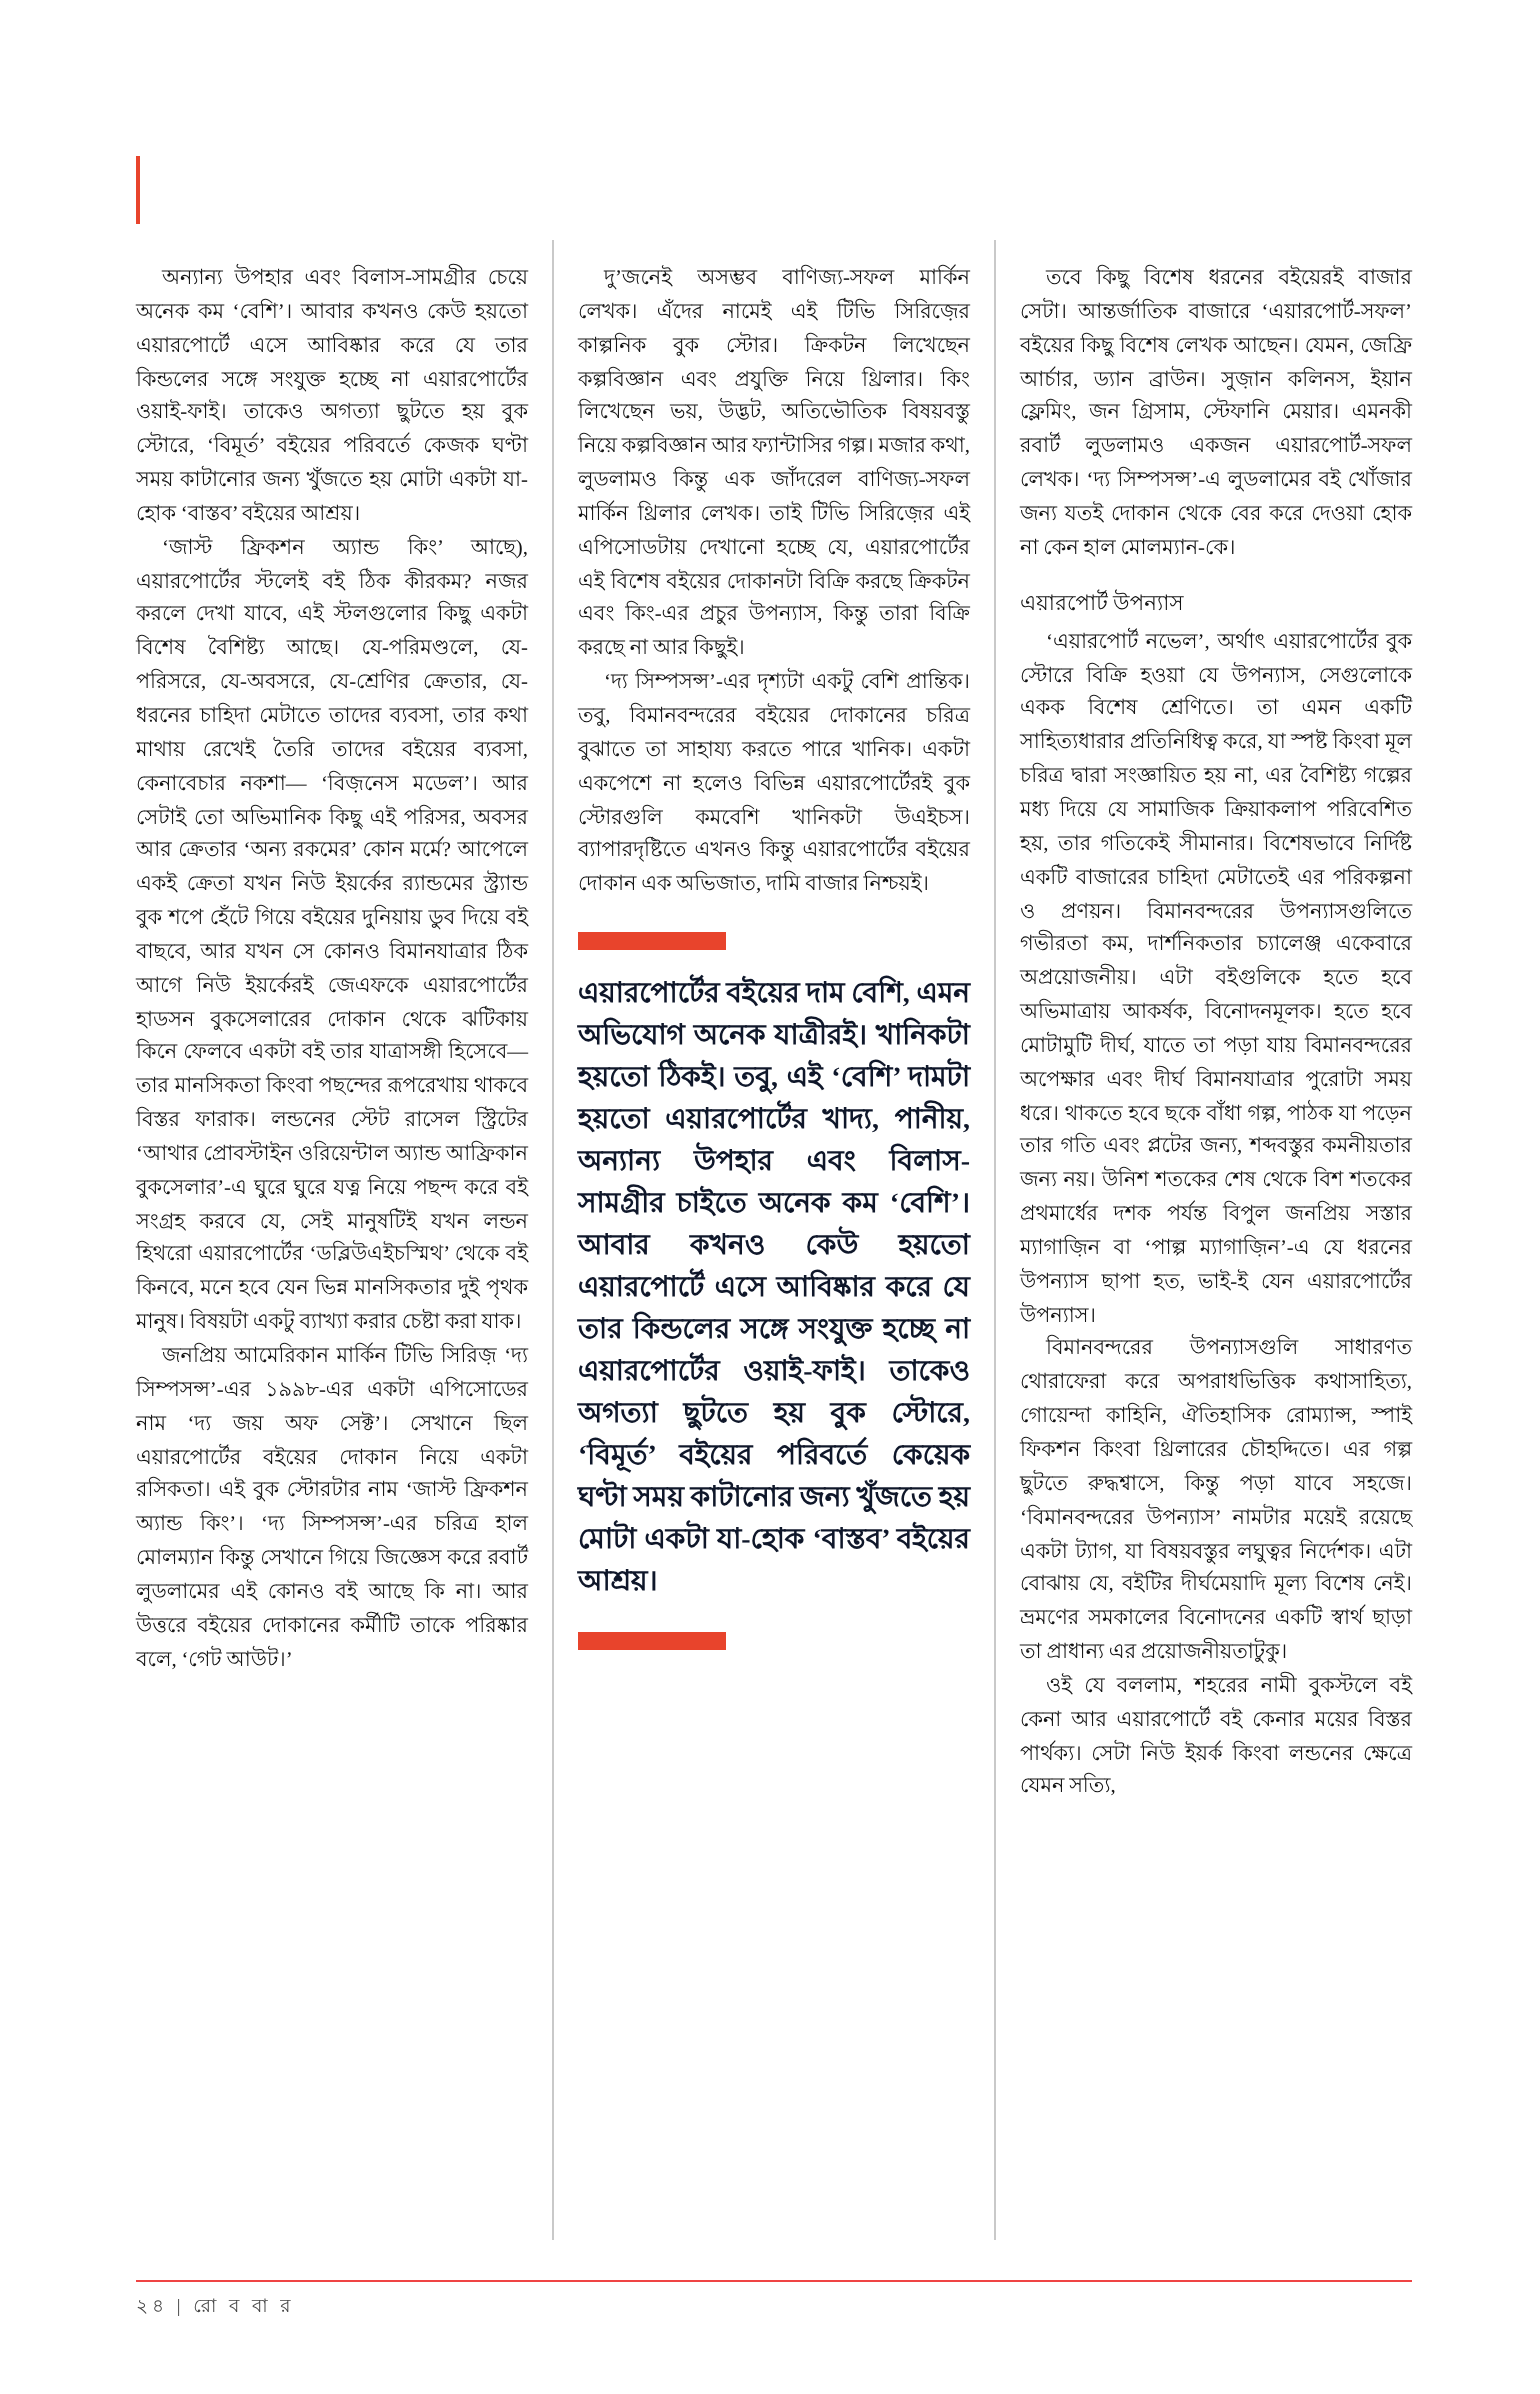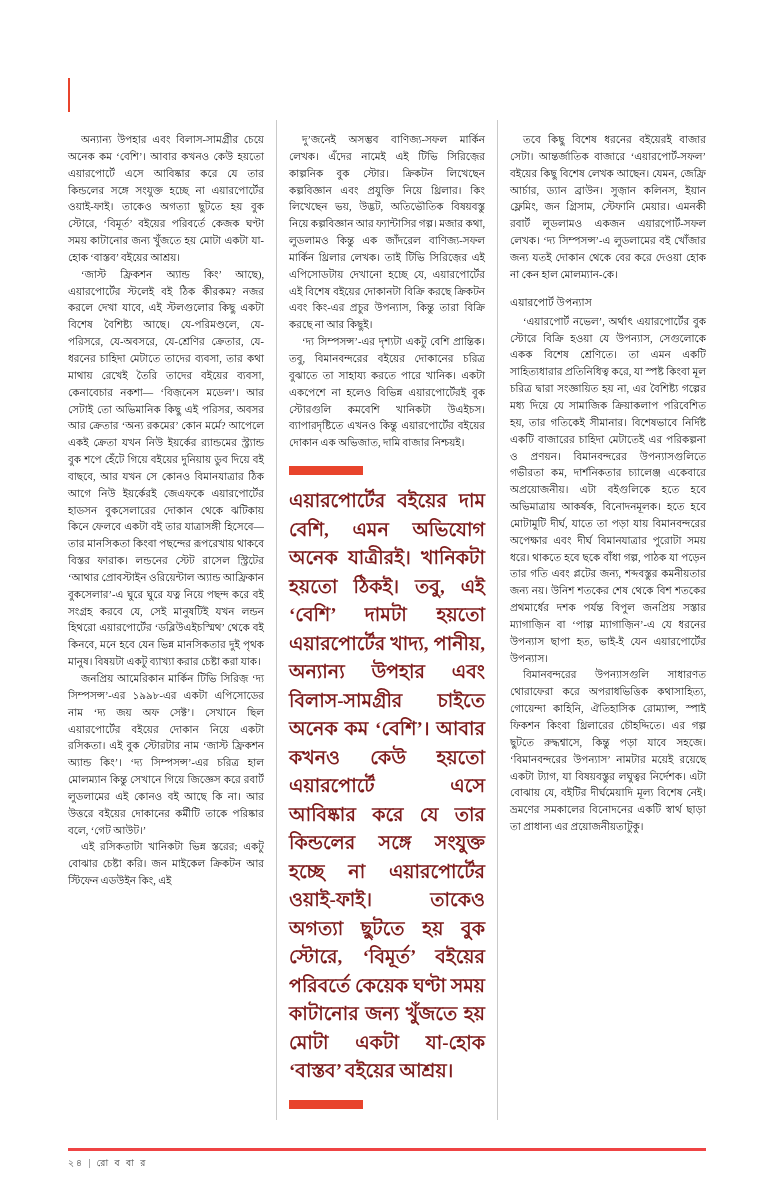--- a/index.html
+++ b/index.html
@@ -90,56 +90,55 @@
     position: relative;
   }
   .pq-rule {
     width: 74px;
     height: 9px;
     background: #e8442c;
     margin: 6px 0 12px 0;
   }
   .pq-rule.bottom { margin: 14px 0 0 0; }
   .pq-text {
-    font-size: 19px;
+    font-size: 14px;
     line-height: 1.5;
     text-align: justify;
     font-weight: 600;
-    color: #7f1d1d;
+    color: #0f172a;
     text-indent: 0;
   }
 
   
   .footer {
     position: absolute;
     left: 68px;
-    bottom: 26px;
+    bottom: 36px;
     width: 638px;
-    border-top: 3px solid #ef4444;
+    border-top: 1px solid #ef4444;
     padding-top: 5px;
     font-size: 9.3px;
     color: #555555;
     letter-spacing: 2px;
   }
   .footer .pg { color: #444; }
 </style>
 </head>
 <body>
 
 <div class="page">
 
   <div class="top-rule"></div>
 
   <div class="content">
 
     <div class="col left">
       <p>অন্যান্য উপহার এবং বিলাস-সামগ্রীর চেয়ে অনেক কম ‘বেশি’। আবার কখনও কেউ হয়তো এয়ারপোর্টে এসে আবিষ্কার করে যে তার কিন্ডলের সঙ্গে সংযুক্ত হচ্ছে না এয়ারপোর্টের ওয়াই-ফাই। তাকেও অগত্যা ছুটতে হয় বুক স্টোরে, ‘বিমূর্ত’ বইয়ের পরিবর্তে কেজক ঘণ্টা সময় কাটানোর জন্য খুঁজতে হয় মোটা একটা যা-হোক ‘বাস্তব’ বইয়ের আশ্রয়।</p>
       <p>‘জাস্ট ফ্রিকশন অ্যান্ড কিং’ আছে), এয়ারপোর্টের স্টলেই বই ঠিক কীরকম? নজর করলে দেখা যাবে, এই স্টলগুলোর কিছু একটা বিশেষ বৈশিষ্ট্য আছে। যে-পরিমণ্ডলে, যে-পরিসরে, যে-অবসরে, যে-শ্রেণির ক্রেতার, যে-ধরনের চাহিদা মেটাতে তাদের ব্যবসা, তার কথা মাথায় রেখেই তৈরি তাদের বইয়ের ব্যবসা, কেনাবেচার নকশা— ‘বিজ়নেস মডেল’। আর সেটাই তো অভিমানিক কিছু এই পরিসর, অবসর আর ক্রেতার ‘অন্য রকমের’ কোন মর্মে? আপেলে একই ক্রেতা যখন নিউ ইয়র্কের র‌্যান্ডমের স্ট্র্যান্ড বুক শপে হেঁটে গিয়ে বইয়ের দুনিয়ায় ডুব দিয়ে বই বাছবে, আর যখন সে কোনও বিমানযাত্রার ঠিক আগে নিউ ইয়র্কেরই জেএফকে এয়ারপোর্টের হাডসন বুকসেলারের দোকান থেকে ঝটিকায় কিনে ফেলবে একটা বই তার যাত্রাসঙ্গী হিসেবে— তার মানসিকতা কিংবা পছন্দের রূপরেখায় থাকবে বিস্তর ফারাক। লন্ডনের স্টেট রাসেল স্ট্রিটের ‘আথার প্রোবস্টাইন ওরিয়েন্টাল অ্যান্ড আফ্রিকান বুকসেলার’-এ ঘুরে ঘুরে যত্ন নিয়ে পছন্দ করে বই সংগ্রহ করবে যে, সেই মানুষটিই যখন লন্ডন হিথরো এয়ারপোর্টের ‘ডব্লিউএইচস্মিথ’ থেকে বই কিনবে, মনে হবে যেন ভিন্ন মানসিকতার দুই পৃথক মানুষ। বিষয়টা একটু ব্যাখ্যা করার চেষ্টা করা যাক।</p>
       <p>জনপ্রিয় আমেরিকান মার্কিন টিভি সিরিজ় ‘দ্য সিম্পসন্স’-এর ১৯৯৮-এর একটা এপিসোডের নাম ‘দ্য জয় অফ সেক্ট’। সেখানে ছিল এয়ারপোর্টের বইয়ের দোকান নিয়ে একটা রসিকতা। এই বুক স্টোরটার নাম ‘জাস্ট ফ্রিকশন অ্যান্ড কিং’। ‘দ্য সিম্পসন্স’-এর চরিত্র হাল মোলম্যান কিন্তু সেখানে গিয়ে জিজ্ঞেস করে রবার্ট লুডলামের এই কোনও বই আছে কি না। আর উত্তরে বইয়ের দোকানের কর্মীটি তাকে পরিষ্কার বলে, ‘গেট আউট।’</p>
-      <p>এই রসিকতাটা খানিকটা ভিন্ন স্তরের; একটু বোঝার চেষ্টা করি। জন মাইকেল ক্রিকটন আর স্টিফেন এডউইন কিং, এই</p>
     </div>
 
     <div class="col-sep"></div>
 
     <div class="col mid">
       <p>দু’জনেই অসম্ভব বাণিজ্য-সফল মার্কিন লেখক। এঁদের নামেই এই টিভি সিরিজ়ের কাল্পনিক বুক স্টোর। ক্রিকটন লিখেছেন কল্পবিজ্ঞান এবং প্রযুক্তি নিয়ে থ্রিলার। কিং লিখেছেন ভয়, উদ্ভট, অতিভৌতিক বিষয়বস্তু নিয়ে কল্পবিজ্ঞান আর ফ্যান্টাসির গল্প। মজার কথা, লুডলামও কিন্তু এক জাঁদরেল বাণিজ্য-সফল মার্কিন থ্রিলার লেখক। তাই টিভি সিরিজ়ের এই এপিসোডটায় দেখানো হচ্ছে যে, এয়ারপোর্টের এই বিশেষ বইয়ের দোকানটা বিক্রি করছে ক্রিকটন এবং কিং-এর প্রচুর উপন্যাস, কিন্তু তারা বিক্রি করছে না আর কিছুই।</p>
       <p>‘দ্য সিম্পসন্স’-এর দৃশ্যটা একটু বেশি প্রান্তিক। তবু, বিমানবন্দরের বইয়ের দোকানের চরিত্র বুঝাতে তা সাহায্য করতে পারে খানিক। একটা একপেশে না হলেও বিভিন্ন এয়ারপোর্টেরই বুক স্টোরগুলি কমবেশি খানিকটা উএইচস। ব্যাপারদৃষ্টিতে এখনও কিন্তু এয়ারপোর্টের বইয়ের দোকান এক অভিজাত, দামি বাজার নিশ্চয়ই।</p>
 
       <div class="pullquote">
         <div class="pq-rule"></div>
@@ -148,20 +147,21 @@
       </div>
     </div>
 
     <div class="col-sep"></div>
 
     <div class="col right">
       <p>তবে কিছু বিশেষ ধরনের বইয়েরই বাজার সেটা। আন্তর্জাতিক বাজারে ‘এয়ারপোর্ট-সফল’ বইয়ের কিছু বিশেষ লেখক আছেন। যেমন, জেফ্রি আর্চার, ড্যান ব্রাউন। সুজ়ান কলিনস, ইয়ান ফ্লেমিং, জন গ্রিসাম, স্টেফানি মেয়ার। এমনকী রবার্ট লুডলামও একজন এয়ারপোর্ট-সফল লেখক। ‘দ্য সিম্পসন্স’-এ লুডলামের বই খোঁজার জন্য যতই দোকান থেকে বের করে দেওয়া হোক না কেন হাল মোলম্যান-কে।</p>
       <p class="section-head">এয়ারপোর্ট উপন্যাস</p>
       <p>‘এয়ারপোর্ট নভেল’, অর্থাৎ এয়ারপোর্টের বুক স্টোরে বিক্রি হওয়া যে উপন্যাস, সেগুলোকে একক বিশেষ শ্রেণিতে। তা এমন একটি সাহিত্যধারার প্রতিনিধিত্ব করে, যা স্পষ্ট কিংবা মূল চরিত্র দ্বারা সংজ্ঞায়িত হয় না, এর বৈশিষ্ট্য গল্পের মধ্য দিয়ে যে সামাজিক ক্রিয়াকলাপ পরিবেশিত হয়, তার গতিকেই সীমানার। বিশেষভাবে নির্দিষ্ট একটি বাজারের চাহিদা মেটাতেই এর পরিকল্পনা ও প্রণয়ন। বিমানবন্দরের উপন্যাসগুলিতে গভীরতা কম, দার্শনিকতার চ্যালেঞ্জ একেবারে অপ্রয়োজনীয়। এটা বইগুলিকে হতে হবে অভিমাত্রায় আকর্ষক, বিনোদনমূলক। হতে হবে মোটামুটি দীর্ঘ, যাতে তা পড়া যায় বিমানবন্দরের অপেক্ষার এবং দীর্ঘ বিমানযাত্রার পুরোটা সময় ধরে। থাকতে হবে ছকে বাঁধা গল্প, পাঠক যা পড়েন তার গতি এবং প্লটের জন্য, শব্দবস্তুর কমনীয়তার জন্য নয়। উনিশ শতকের শেষ থেকে বিশ শতকের প্রথমার্ধের দশক পর্যন্ত বিপুল জনপ্রিয় সস্তার ম্যাগাজ়িন বা ‘পাল্প ম্যাগাজ়িন’-এ যে ধরনের উপন্যাস ছাপা হত, ভাই-ই যেন এয়ারপোর্টের উপন্যাস।</p>
       <p>বিমানবন্দরের উপন্যাসগুলি সাধারণত থোরাফেরা করে অপরাধভিত্তিক কথাসাহিত্য, গোয়েন্দা কাহিনি, ঐতিহাসিক রোম্যান্স, স্পাই ফিকশন কিংবা থ্রিলারের চৌহদ্দিতে। এর গল্প ছুটতে রুদ্ধশ্বাসে, কিন্তু পড়া যাবে সহজে। ‘বিমানবন্দরের উপন্যাস’ নামটার ময়েই রয়েছে একটা ট্যাগ, যা বিষয়বস্তুর লঘুত্বর নির্দেশক। এটা বোঝায় যে, বইটির দীর্ঘমেয়াদি মূল্য বিশেষ নেই। ভ্রমণের সমকালের বিনোদনের একটি স্বার্থ ছাড়া তা প্রাধান্য এর প্রয়োজনীয়তাটুকু।</p>
+      <p>ওই যে বললাম, শহরের নামী বুকস্টলে বই কেনা আর এয়ারপোর্টে বই কেনার ময়ের বিস্তর পার্থক্য। সেটা নিউ ইয়র্ক কিংবা লন্ডনের ক্ষেত্রে যেমন সত্যি,</p>
     </div>
 
   </div>
 
   <div class="footer">
     <span class="pg">২৪ | রো ব বা র</span>
   </div>
 
 </div>
 

